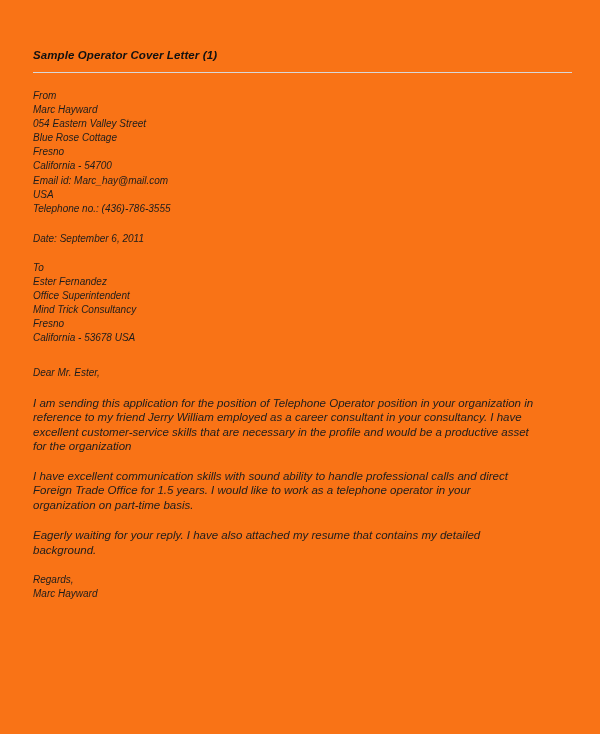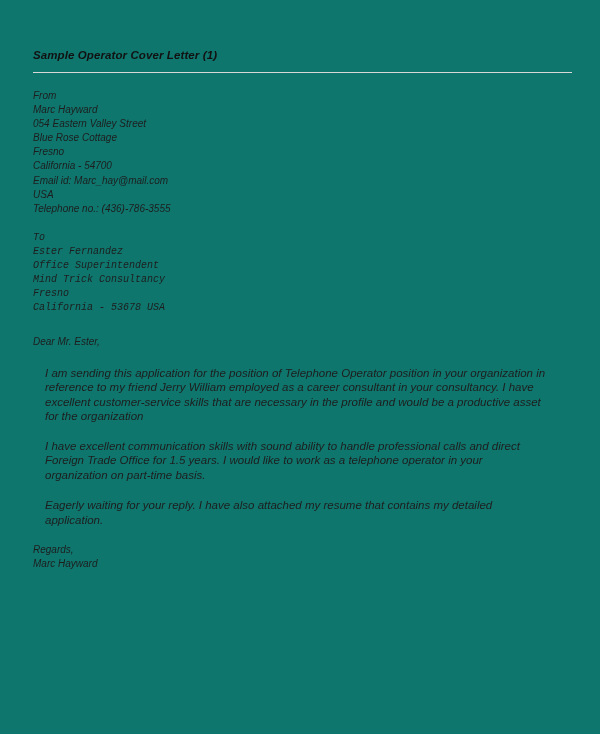--- a/index.html
+++ b/index.html
@@ -12,21 +12,21 @@
     height: 734px;
     font-family: "Liberation Sans", sans-serif;
     color: #1a1a1a;
     overflow: hidden;
   }
 
   .page {
     position: relative;
     width: 600px;
     height: 734px;
-    background: #0f766e;
+    background: #f97316;
     box-sizing: border-box;
   }
 
   .doc-body {
     position: absolute;
     left: 33px;
     top: 48px;
     width: 539px;
   }
 
@@ -51,29 +51,29 @@
   .block {
     font-size: 10px;
     font-style: italic;
     line-height: 14.1px;
     color: #1d1d1d;
     margin: 0;
   }
 
   .addr-from { margin-top: 16px; }
   .date-line { margin-top: 16px; }
-  .addr-to   { margin-top: 15px; font-family: Liberation Mono, monospace; }
+  .addr-to   { margin-top: 15px; }
   .salutation{ margin-top: 20px; }
 
   .para {
     font-size: 11.5px;
     font-style: italic;
     line-height: 14.5px;
     color: #1d1d1d;
-    margin: 12px;
+    margin: 0;
     width: 539px;
   }
   .para-1 { margin-top: 16px; }
   .para-2 { margin-top: 15px; }
   .para-3 { margin-top: 16px; }
 
   .signoff { margin-top: 16px; }
 
   .line { display: block; white-space: pre; }
   .pline { display: block; }
@@ -93,20 +93,21 @@
       <span class="line">Marc Hayward</span>
       <span class="line">054 Eastern Valley Street</span>
       <span class="line">Blue Rose Cottage</span>
       <span class="line">Fresno</span>
       <span class="line">California - 54700</span>
       <span class="line">Email id: Marc_hay@mail.com</span>
       <span class="line">USA</span>
       <span class="line">Telephone no.: (436)-786-3555</span>
     </div>
 
+    <div class="block date-line">Date: September 6, 2011</div>
 
     <div class="block addr-to">
       <span class="line">To</span>
       <span class="line">Ester Fernandez</span>
       <span class="line">Office Superintendent</span>
       <span class="line">Mind Trick Consultancy</span>
       <span class="line">Fresno</span>
       <span class="line">California - 53678 USA</span>
     </div>
 
@@ -120,21 +121,21 @@
     </div>
 
     <div class="para para-2">
       <span class="pline">I have excellent communication skills with sound ability to handle professional calls and direct</span>
       <span class="pline">Foreign Trade Office for 1.5 years. I would like to work as a telephone operator in your</span>
       <span class="pline">organization on part-time basis.</span>
     </div>
 
     <div class="para para-3">
       <span class="pline">Eagerly waiting for your reply. I have also attached my resume that contains my detailed</span>
-      <span class="pline">application.</span>
+      <span class="pline">background.</span>
     </div>
 
     <div class="block signoff">
       <span class="line">Regards,</span>
       <span class="line">Marc Hayward</span>
     </div>
 
   </div>
 </div>
 

